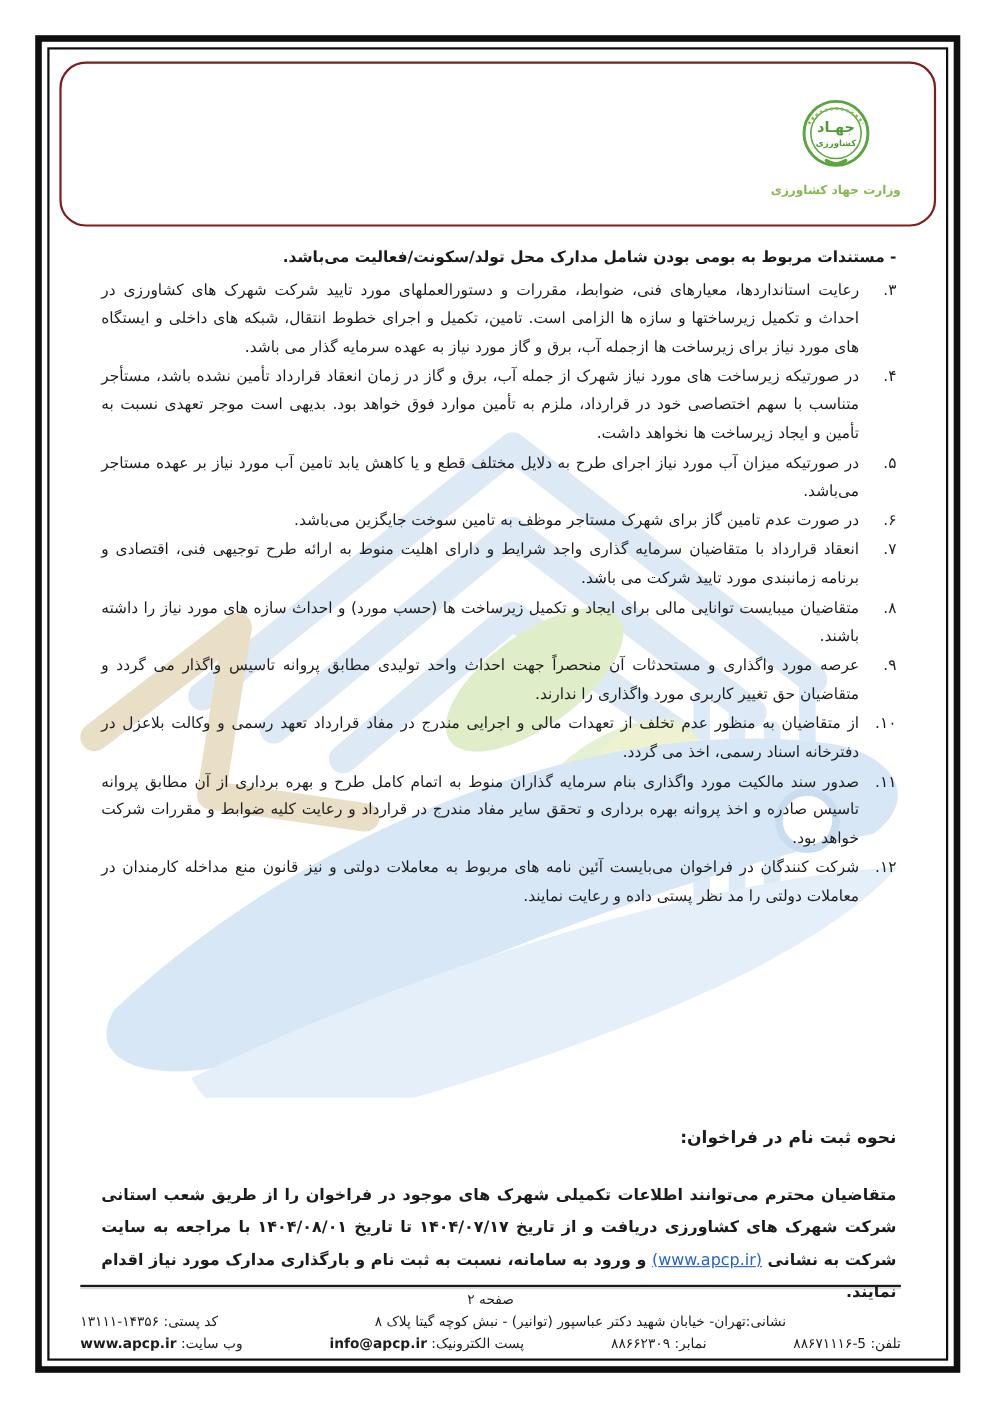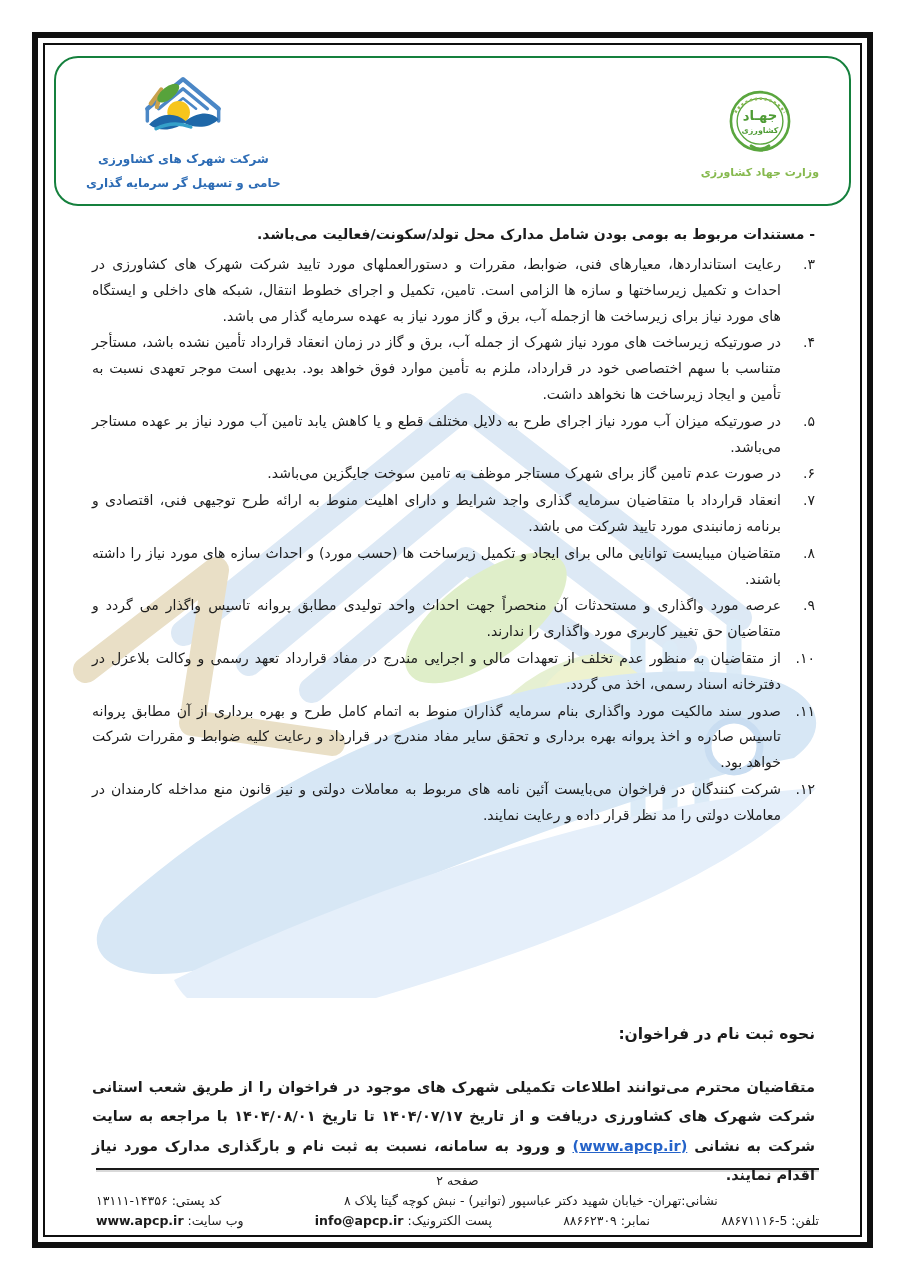--- a/index.html
+++ b/index.html
@@ -9,42 +9,42 @@
   }
   .frame-outer{position:absolute;inset:32px;border:6px solid #0f0f0f;pointer-events:none;z-index:5;}
   .frame-inner{position:absolute;inset:43px;border:2px solid #0f0f0f;pointer-events:none;z-index:5;}
 
   .watermark{position:absolute;left:34px;top:318px;z-index:1;pointer-events:none;}
 
   .content{position:absolute;inset:46px;z-index:2;}
 
   
   .letterhead{
-    margin:10px 8px 0 8px;height:138px;border:2px solid #15803d;border-radius:24px;
+    margin:10px 8px 0 8px;height:138px;border:2px solid #7f1d1d;border-radius:24px;
     display:flex;align-items:center;justify-content:space-between;padding:4px 30px;background:transparent;
   }
   .logo-block{display:flex;flex-direction:column;align-items:center;justify-content:center;}
   .logo-caption-blue{color:#2d6cb5;font-weight:bold;font-size:12px;line-height:2.0;text-align:center;}
   .logo-caption-green{color:#86b94e;font-weight:bold;font-size:11px;margin-top:4px;text-align:center;}
   .emblem-caption{font-weight:bold;font-size:18px;margin-top:2px;letter-spacing:0;text-align:center;}
 
   
   .doc-body{padding:0 44px 0 46px;}
   .intro-note{font-size:14px;font-weight:bold;margin:20px 0 10px 0;}
   .num-list{font-size:14px;line-height:25.8px;}
   .li{display:flex;margin:0 0 1px 0;}
   .li .num{width:34px;flex:0 0 34px;}
   .li .txt{flex:1;text-align:justify;margin:0;}
 
   .reg-heading{font-size:15.5px;font-weight:bold;margin-top:196px;}
   .reg-para{font-size:14.5px;font-weight:bold;line-height:29.5px;text-align:justify;margin-top:30px;}
-  .reg-link{color:#2563c9;text-decoration:underline;font-weight:bold;cursor:pointer;}
+  .reg-link{color:#2563c9;text-decoration:underline;font-weight:normal;cursor:pointer;}
 
   
-  .footer{position:absolute;left:50px;right:40px;bottom:6px;font-size:12.5px;}
+  .footer{position:absolute;left:27px;right:40px;bottom:6px;font-size:12.5px;}
   .footer-line{border-top:2.5px solid #1a1a1a;box-shadow:0 2px 0 rgba(0,0,0,0.15);}
   .page-label{text-align:center;margin-top:3px;font-size:12.5px;}
   .f-row{display:flex;justify-content:space-between;align-items:baseline;margin-top:5px;}
   .f-row .addr{margin-right:14%;text-align:center;}
   .latin{font-weight:bold;text-align:right;}
 </style>
 </head>
 <body>
 
 <div class="frame-outer"></div>
@@ -86,39 +86,20 @@
         <circle cx="42" cy="42" r="26" fill="none" stroke="#5aa63e" stroke-width="1.6"></circle>
         <path d="M14,32 A33,33 0 0 1 70,32" fill="none" stroke="#8cbb57" stroke-width="3" stroke-dasharray="2.5 3"></path>
         <text x="42" y="41" font-size="15" font-weight="bold" fill="#4f9c35" text-anchor="middle">جهـاد</text>
         <text x="42" y="55" font-size="9" font-weight="bold" fill="#4f9c35" text-anchor="middle">کشاورزی</text>
         <path d="M32,70 q10,7 20,0" stroke="#5aa63e" stroke-width="3.5" fill="none" stroke-linecap="round"></path>
       </svg>
       <div class="logo-caption-green">وزارت جهاد کشاورزی</div>
     </div>
 
 
-    <div class="logo-block">
-      <svg width="100" height="80" viewBox="0 0 110 92">
-        <g fill="none" stroke-linecap="round" stroke-linejoin="round">
-          <path d="M14,48 L55,14 L96,48" stroke="#4b87c6" stroke-width="5"></path>
-          <path d="M27,48 L55,25 L83,48" stroke="#4b87c6" stroke-width="4"></path>
-          <path d="M40,48 L55,36 L70,48" stroke="#4b87c6" stroke-width="3"></path>
-          <path d="M14,48 L14,62 M96,48 L96,62" stroke="#4b87c6" stroke-width="4"></path>
-          <path d="M18,42 L30,26 L25,46" stroke="#c9a14d" stroke-width="5"></path>
-          <circle cx="50" cy="52" r="13" fill="#f6c51c" stroke="none"></circle>
-          <ellipse cx="38" cy="30" rx="15" ry="7" fill="#57a33b" stroke="none" transform="rotate(-38 38 30)"></ellipse>
-          <path d="M16,66 C30,52 46,52 58,62 C74,50 88,52 96,60 C84,72 66,70 56,64 C44,74 26,74 16,66 Z" fill="#1e67a8" stroke="none"></path>
-          <path d="M24,71 C40,63 54,65 64,69" stroke="#35a0c9" stroke-width="4"></path>
-        </g>
-      </svg>
-      <div class="logo-caption-blue">
-        <div>شرکت شهرک های کشاورزی</div>
-        <div>حامی و تسهیل گر سرمایه گذاری</div>
-      </div>
-    </div>
   </div>
 
   <div class="doc-body">
 
     <div class="intro-note">- مستندات مربوط به بومی بودن شامل مدارک محل تولد/سکونت/فعالیت می‌باشد.</div>
 
     <div class="num-list">
       <div class="li">
         <span class="num">۳.</span>
         <p class="txt">رعایت استانداردها، معیارهای فنی، ضوابط، مقررات و دستورالعملهای مورد تایید شرکت شهرک های کشاورزی در احداث و تکمیل زیرساختها و سازه ها الزامی است. تامین، تکمیل و اجرای خطوط انتقال، شبکه های داخلی و ایستگاه های مورد نیاز برای زیرساخت ها ازجمله آب، برق و گاز مورد نیاز به عهده سرمایه گذار می باشد.</p>
@@ -150,21 +131,21 @@
       <div class="li">
         <span class="num">۱۰.</span>
         <p class="txt">از متقاضیان به منظور عدم تخلف از تعهدات مالی و اجرایی مندرج در مفاد قرارداد تعهد رسمی و وکالت بلاعزل در دفترخانه اسناد رسمی، اخذ می گردد.</p>
       </div>
       <div class="li">
         <span class="num">۱۱.</span>
         <p class="txt">صدور سند مالکیت مورد واگذاری بنام سرمایه گذاران منوط به اتمام کامل طرح و بهره برداری از آن مطابق پروانه تاسیس صادره و اخذ پروانه بهره برداری و تحقق سایر مفاد مندرج در قرارداد و رعایت کلیه ضوابط و مقررات شرکت خواهد بود.</p>
       </div>
       <div class="li">
         <span class="num">۱۲.</span>
-        <p class="txt">شرکت کنندگان در فراخوان می‌بایست آئین نامه های مربوط به معاملات دولتی و نیز قانون منع مداخله کارمندان در معاملات دولتی را مد نظر قرار داده و رعایت نمایند.</p>
+        <p class="txt">شرکت کنندگان در فراخوان می‌بایست آئین نامه های مربوط به معاملات دولتی و نیز قانون منع مداخله کارمندان در معاملات دولتی را مد نظر پستی داده و رعایت نمایند.</p>
       </div>
     </div>
 
     <div class="reg-heading">نحوه ثبت نام در فراخوان:</div>
 
     <p class="reg-para"><span>متقاضیان محترم می‌توانند اطلاعات تکمیلی شهرک های موجود در فراخوان را از طریق شعب استانی شرکت شهرک های کشاورزی دریافت و از تاریخ ۱۴۰۴/۰۷/۱۷ تا تاریخ ۱۴۰۴/۰۸/۰۱ با مراجعه به سایت شرکت به نشانی </span><span class="reg-link">(www.apcp.ir)</span><span> و ورود به سامانه، نسبت به ثبت نام و بارگذاری مدارک مورد نیاز اقدام نمایند.</span></p>
   </div>
 
   <div class="footer">
     <div class="footer-line"></div>

